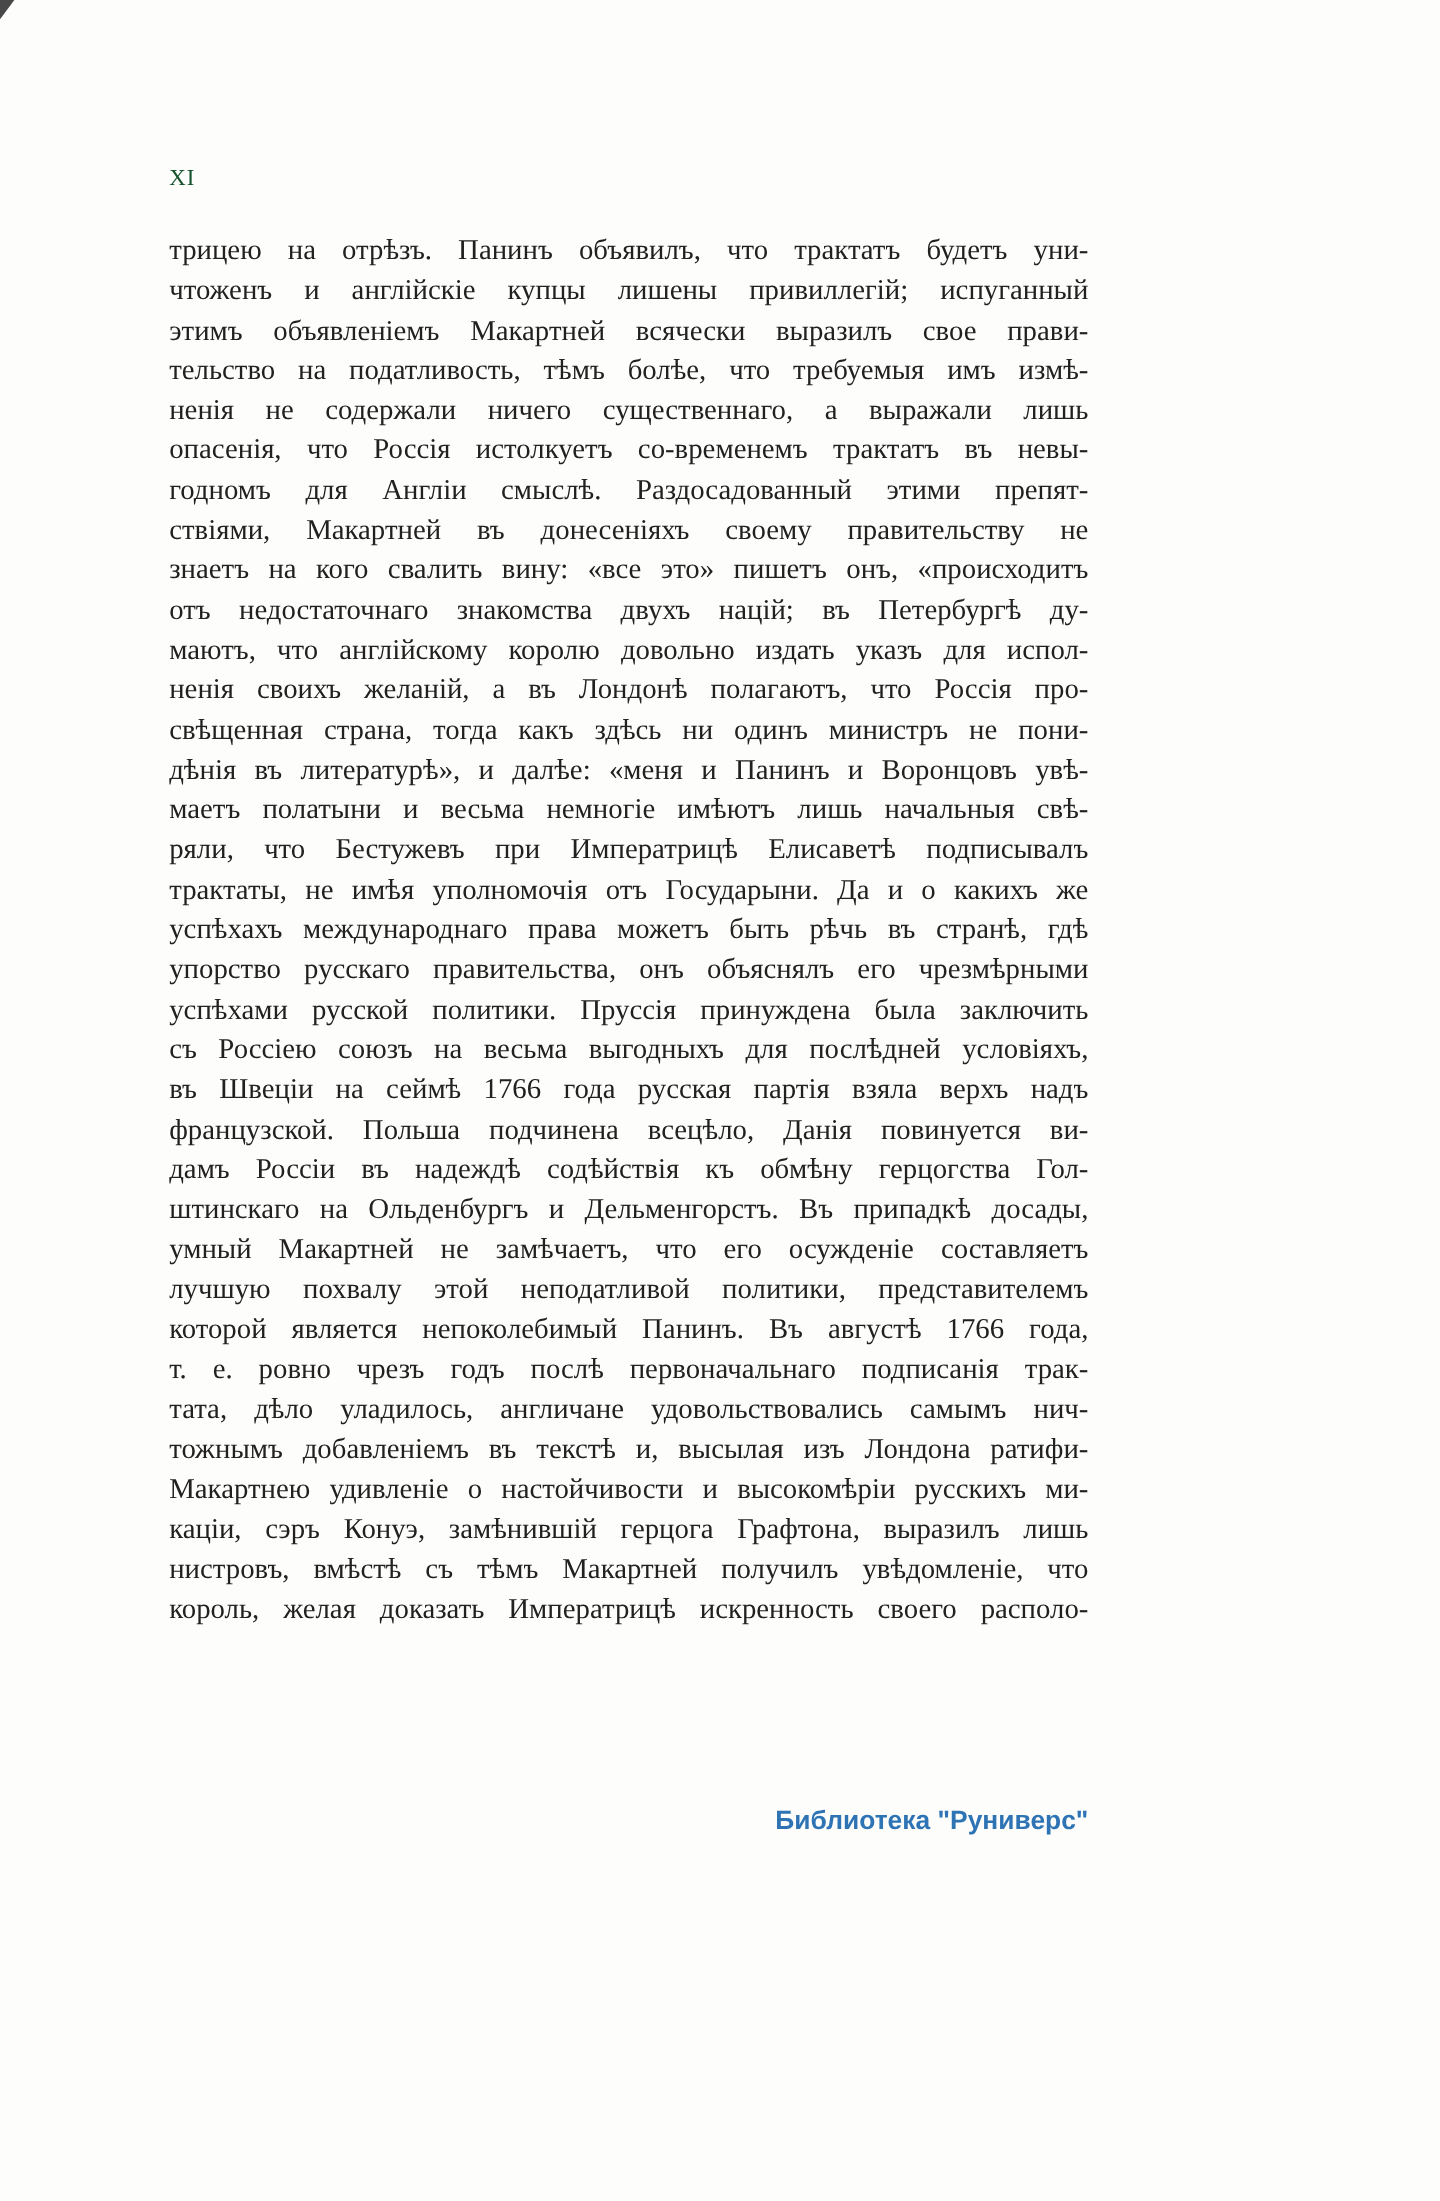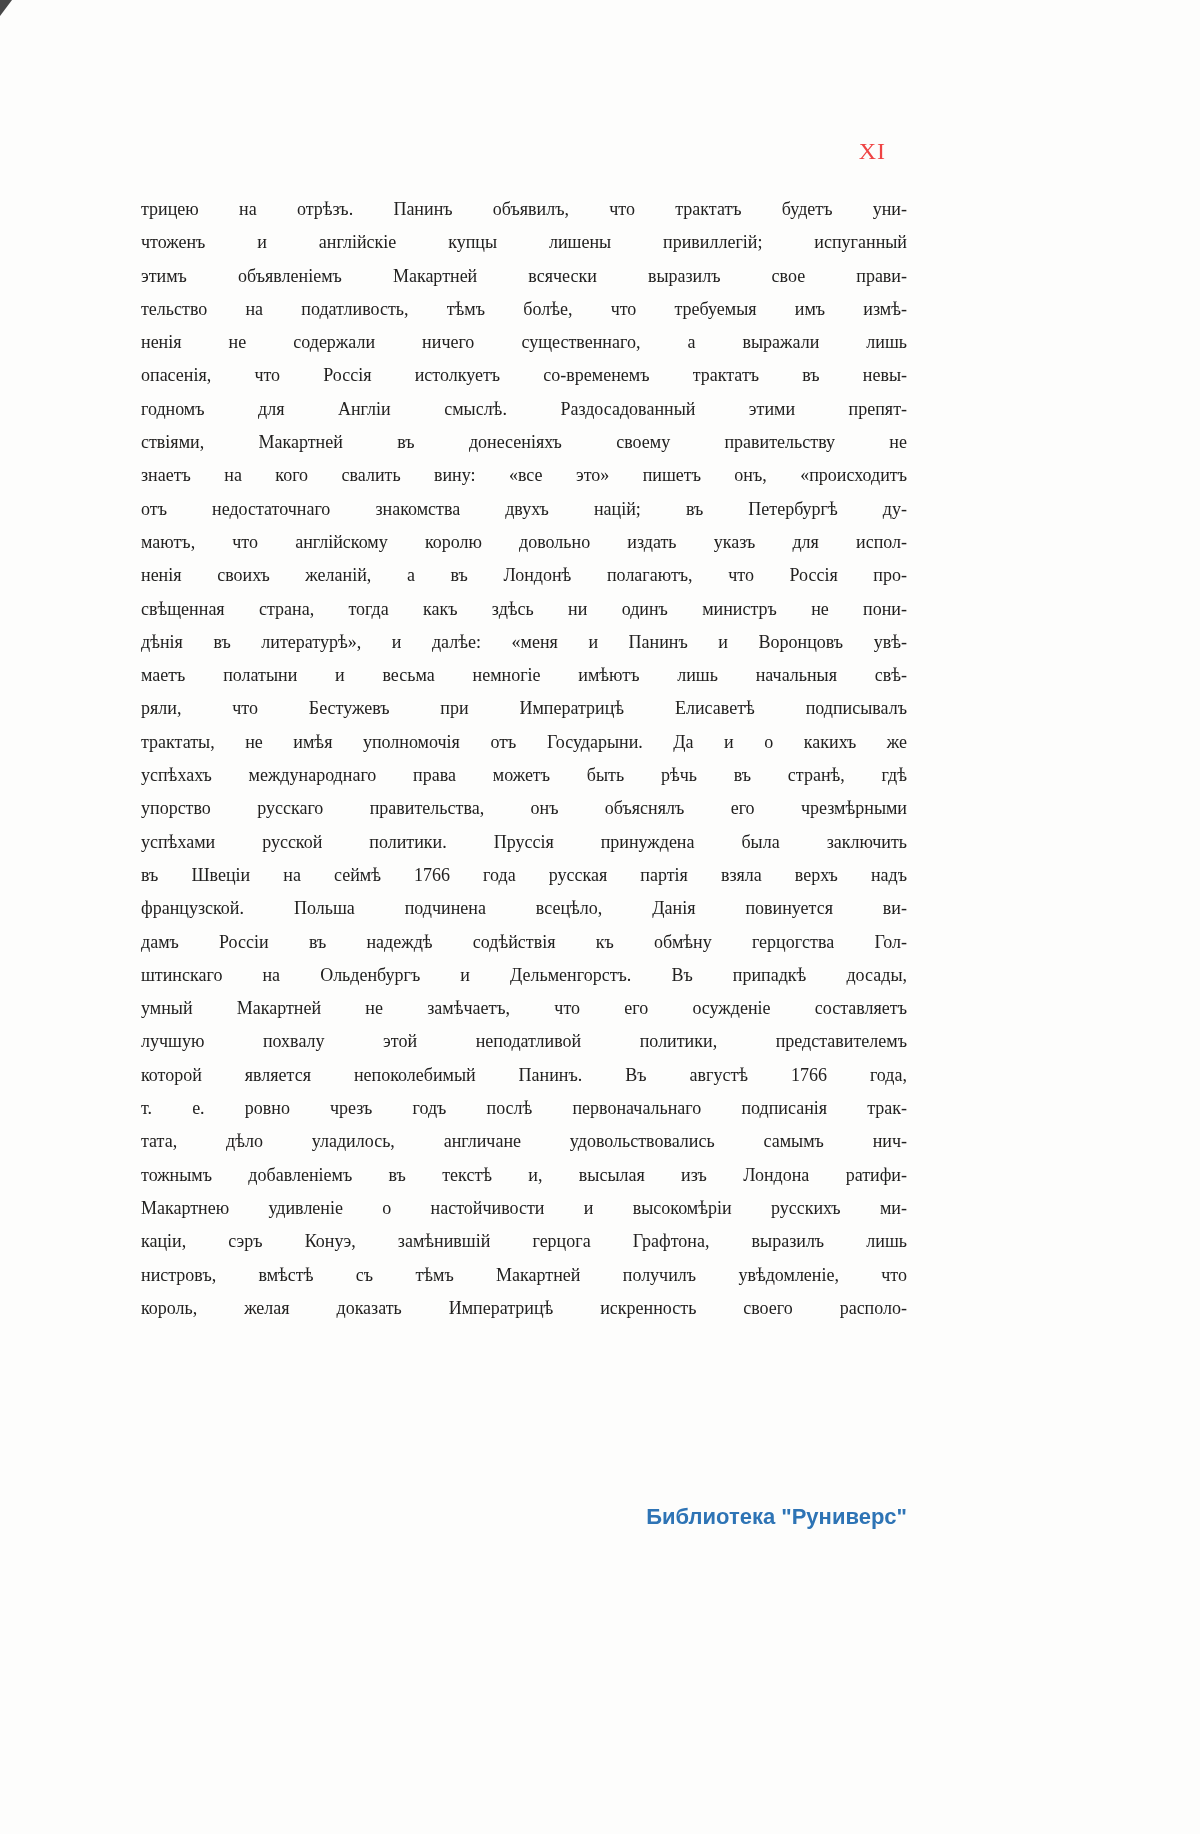--- a/index.html
+++ b/index.html
@@ -22,34 +22,33 @@
     width: 0;
     height: 0;
     border-top: 16px solid rgba(40,40,40,0.85);
     border-right: 12px solid transparent;
   }
   .page-number {
     position: absolute;
     top: 138px;
     left: 141px;
     width: 745px;
-    text-align: right;
-    font-size: 24px;
+    font-size: 19px;
     letter-spacing: 1px;
-    color: #ef4444;
+    color: #14532d;
   }
   .text-block {
     position: absolute;
     top: 193px;
     left: 141px;
     width: 766px;
     color: #222120;
   }
   .text-line {
-    font-size: 18px;
+    font-size: 24px;
     line-height: 33.3px;
     text-align: justify;
     text-align-last: justify;
     white-space: normal;
     word-spacing: 1px;
   }
   .watermark {
     position: absolute;
     top: 1504px;
     left: 141px;
@@ -84,20 +83,21 @@
       <div class="text-line">маютъ, что англійскому королю довольно издать указъ для испол-</div>
       <div class="text-line">ненія своихъ желаній, а въ Лондонѣ полагаютъ, что Россія про-</div>
       <div class="text-line">свѣщенная страна, тогда какъ здѣсь ни одинъ министръ не пони-</div>
       <div class="text-line">дѣнія въ литературѣ», и далѣе: «меня и Панинъ и Воронцовъ увѣ-</div>
       <div class="text-line">маетъ полатыни и весьма немногіе имѣютъ лишь начальныя свѣ-</div>
       <div class="text-line">ряли, что Бестужевъ при Императрицѣ Елисаветѣ подписывалъ</div>
       <div class="text-line">трактаты, не имѣя уполномочія отъ Государыни. Да и о какихъ же</div>
       <div class="text-line">успѣхахъ международнаго права можетъ быть рѣчь въ странѣ, гдѣ</div>
       <div class="text-line">упорство русскаго правительства, онъ объяснялъ его чрезмѣрными</div>
       <div class="text-line">успѣхами русской политики. Пруссія принуждена была заключить</div>
+      <div class="text-line">съ Россіею союзъ на весьма выгодныхъ для послѣдней условіяхъ,</div>
       <div class="text-line">въ Швеціи на сеймѣ 1766 года русская партія взяла верхъ надъ</div>
       <div class="text-line">французской. Польша подчинена всецѣло, Данія повинуется ви-</div>
       <div class="text-line">дамъ Россіи въ надеждѣ содѣйствія къ обмѣну герцогства Гол-</div>
       <div class="text-line">штинскаго на Ольденбургъ и Дельменгорстъ. Въ припадкѣ досады,</div>
       <div class="text-line">умный Макартней не замѣчаетъ, что его осужденіе составляетъ</div>
       <div class="text-line">лучшую похвалу этой неподатливой политики, представителемъ</div>
       <div class="text-line">которой является непоколебимый Панинъ. Въ августѣ 1766 года,</div>
       <div class="text-line">т. е. ровно чрезъ годъ послѣ первоначальнаго подписанія трак-</div>
       <div class="text-line">тата, дѣло уладилось, англичане удовольствовались самымъ нич-</div>
       <div class="text-line">тожнымъ добавленіемъ въ текстѣ и, высылая изъ Лондона ратифи-</div>

